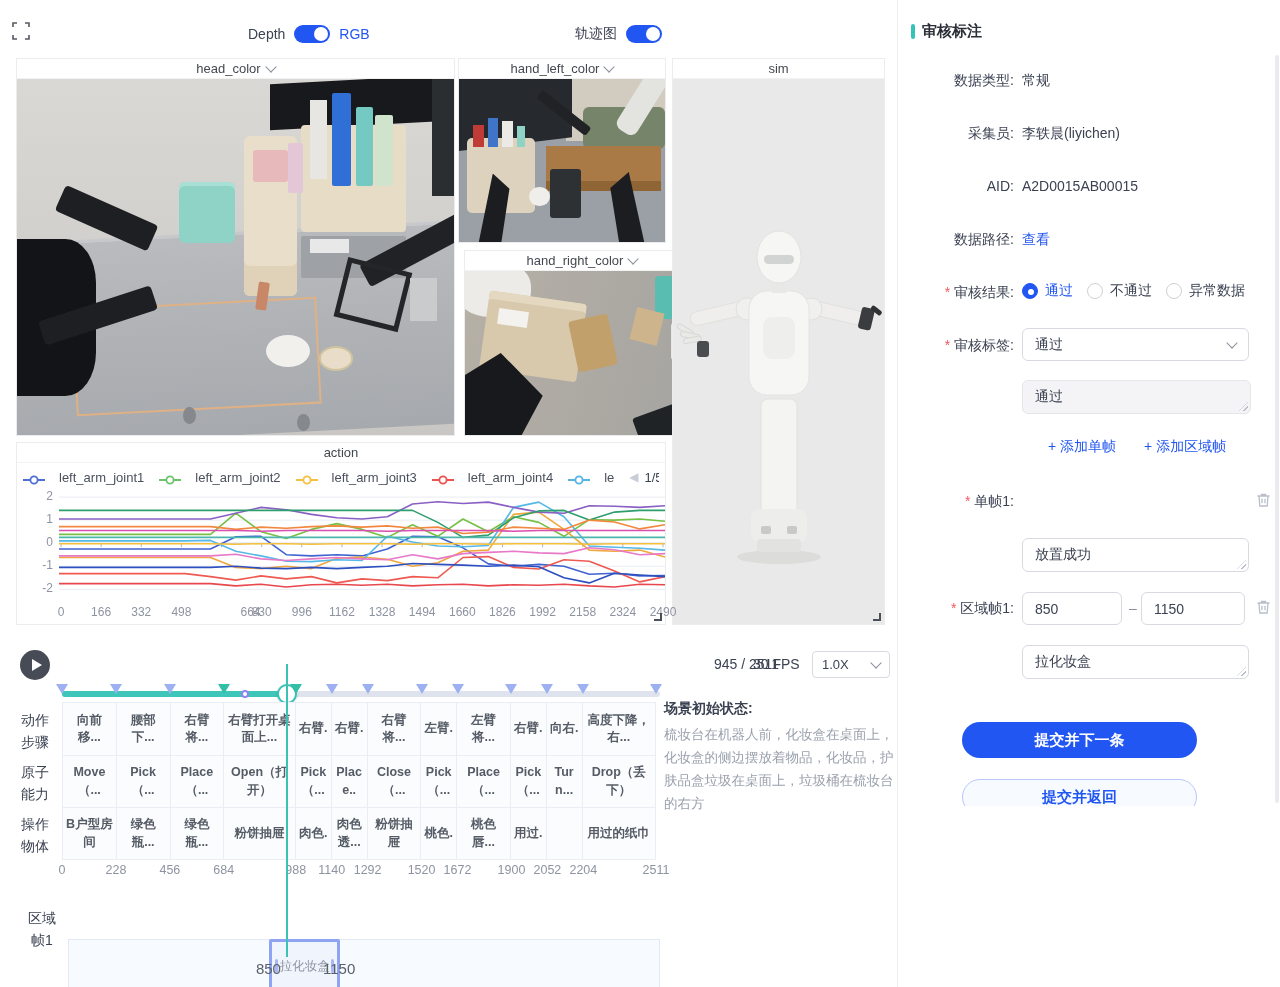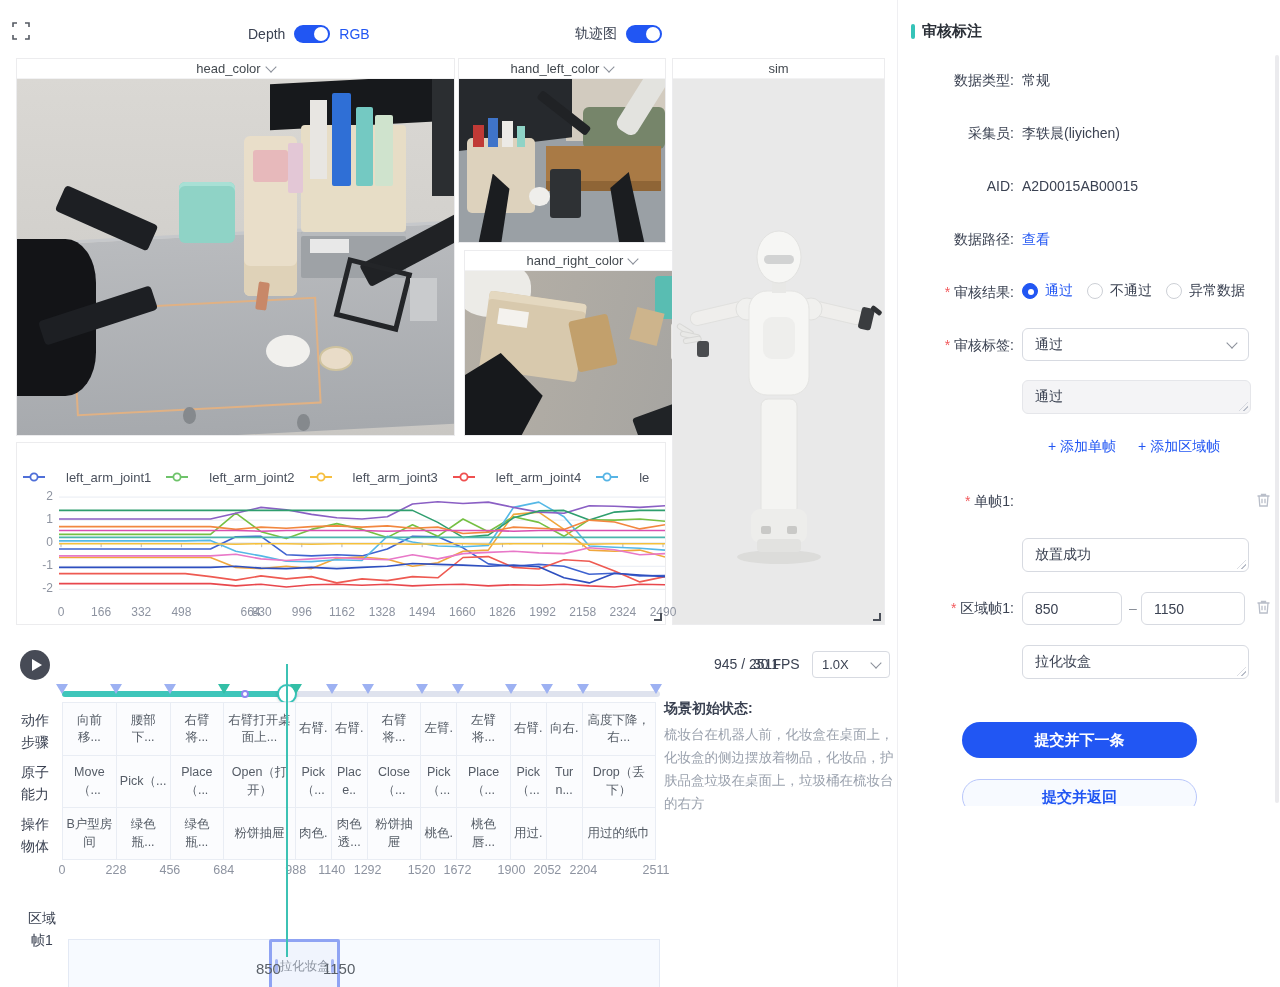--- a/index.html
+++ b/index.html
@@ -20,21 +20,21 @@
   .panel { position:absolute; border:1px solid #ececee; background:#fff; }
   .cam-head { height:20px; display:flex; align-items:center; justify-content:center; gap:6px;
     font-size:13px; color:#43494f; border-bottom:1px solid #f2f2f3; background:#fff; }
   .chev { width:8px; height:8px; border-right:1.5px solid #8a8f99; border-bottom:1.5px solid #8a8f99;
     transform:rotate(45deg); margin-top:-4px; }
   .cam-art { position:relative; overflow:hidden; }
   .sh { position:absolute; }
 
   
   .legend-row { position:absolute; left:6px; right:6px; top:22px; height:24px; display:flex; align-items:center; gap:15px; font-size:13px; color:#4a505c; overflow:hidden; }
-  .legend-item { display:flex; align-items:center; gap:21px; white-space:nowrap; cursor:pointer; }
+  .legend-item { display:flex; align-items:flex-end; gap:14px; white-space:nowrap; cursor:pointer; }
   .lg-pag { margin-left:auto; display:flex; align-items:center; gap:6px; font-size:13px; color:#3b4252; }
   .pag-arrow { font-size:12px; cursor:pointer; }
   .xlab { position:absolute; font-size:12px; color:#8d93a0; transform:translateX(-50%); top:0; }
   .ylab { position:absolute; font-size:12px; color:#8d93a0; text-align:right; width:20px; }
   .rz { position:absolute; width:8px; height:8px; border-right:2px solid #4a4f58; border-bottom:2px solid #4a4f58; }
 
   
   .playbtn { width:30px; height:30px; border-radius:50%; background:#474b56; position:relative; cursor:pointer; }
   .playbtn::after { content:""; position:absolute; left:12px; top:9px; border-left:10px solid #fff;
     border-top:6px solid transparent; border-bottom:6px solid transparent; }
@@ -83,21 +83,21 @@
   .radio .rb { width:16px; height:16px; border-radius:50%; border:1px solid #cdd0d6; background:#fff; position:relative; }
   .radio.on .rb { border-color:var(--blue); background:var(--blue); }
   .radio.on .rb::after { content:""; position:absolute; left:5px; top:5px; width:6px; height:6px; border-radius:50%; background:#fff; }
   .radio.on { color:var(--blue); }
   .select, .tinput, .tarea { position:absolute; border:1px solid #d7dae1; border-radius:6px; background:#fff;
     font-size:14px; color:#3b4252; display:flex; align-items:center; padding:0 12px; }
   .tarea { align-items:flex-start; padding-top:7px; }
   .tarea .grip { position:absolute; right:2px; bottom:2px; width:9px; height:9px;
     background:repeating-linear-gradient(135deg, transparent 0 2px, #b9bec9 2px 3.5px); clip-path:polygon(100% 0,100% 100%,0 100%); }
   .tarea.gray { background:#f4f4f6; border-color:#e5e6ea; }
-  .addlinks { position:absolute; display:flex; gap:22px; font-size:14px; color:var(--blue); }
+  .addlinks { position:absolute; display:flex; gap:28px; font-size:14px; color:var(--blue); }
   .addlinks span { cursor:pointer; }
   .trash { position:absolute; cursor:pointer; }
   .dash { position:absolute; color:#8a8f99; font-size:14px; }
   .btn { position:absolute; left:64px; width:235px; height:36px; border-radius:18px; display:flex; align-items:center;
     justify-content:center; font-size:15px; font-weight:bold; cursor:pointer; }
   .btn.primary { background:var(--blue); color:#fff; }
   .btn.ghost { background:#f7faff; color:var(--blue); border:1px solid #b9c7fb; }
   .vscroll { position:absolute; right:1px; top:55px; width:4px; height:748px; border-radius:2px; background:#ebebee; }
 </style>
 </head>
@@ -233,20 +233,23 @@
         <rect x="90" y="238" width="32" height="42" rx="9" fill="#eeeeec"></rect>
         <rect x="99" y="202" width="14" height="12" fill="#e8e8e6"></rect>
         <ellipse cx="106" cy="178" rx="22" ry="26" fill="#f6f6f4" stroke="#e2e2e0"></ellipse>
         <rect x="91" y="176" width="30" height="9" rx="4.5" fill="#d2d3d3"></rect>
       </svg>
       <div class="rz" style="right:3px;bottom:3px;"></div>
     </div>
   </div>
 
   <div class="panel" style="left:16px;top:442px;width:650px;height:183px;">
+    <div class="cam-head" style="gap:0;">
+      <span>action</span>
+    </div>
     <div class="legend-row">
       <span id="legend-items" style="display:flex;gap:15px;align-items:center;">
           <span class="legend-item">
             <svg width="22" height="10">
               <line x1="0" y1="5" x2="22" y2="5" stroke="#4f6fd8" stroke-width="2"></line>
               <circle cx="11" cy="5" r="3.6" fill="#fff" stroke="#4f6fd8" stroke-width="1.8"></circle>
             </svg>
             <span>left_arm_joint1</span>
           </span>
           <span class="legend-item">
@@ -373,21 +376,21 @@
       <div class="marker" style="left: 451.527px;"></div>
       <div class="marker" style="left: 505.462px;"></div>
       <div class="marker" style="left: 541.419px;"></div>
       <div class="marker" style="left: 577.376px;"></div>
       <div class="marker" style="left: 650px;"></div>
     </div>
 
   <div class="rowlab" style="left:18px;top:710px;">动作步骤</div>
   <div class="rowlab" style="left:18px;top:762px;">原子能力</div>
   <div class="rowlab" style="left:18px;top:814px;">操作物体</div>
-  <div class="steps-table" style="left:62px;top:702px;width:594px;" id="steps-table">
+  <div class="steps-table" style="left:62px;top:702px;width:594px;font-weight:bold;" id="steps-table">
       <div class="trow">
         <div class="tcell" style="width: 9.08005%;">向前移...</div>
         <div class="tcell" style="width: 9.08005%;">腰部下...</div>
         <div class="tcell" style="width: 9.08005%;">右臂将...</div>
         <div class="tcell" style="width: 12.1067%;">右臂打开桌面上...</div>
         <div class="tcell" style="width: 6.05337%;">右臂.</div>
         <div class="tcell" style="width: 6.05337%;">右臂.</div>
         <div class="tcell" style="width: 9.08005%;">右臂将...</div>
         <div class="tcell" style="width: 6.05337%;">左臂.</div>
         <div class="tcell" style="width: 9.08005%;">左臂将...</div>

